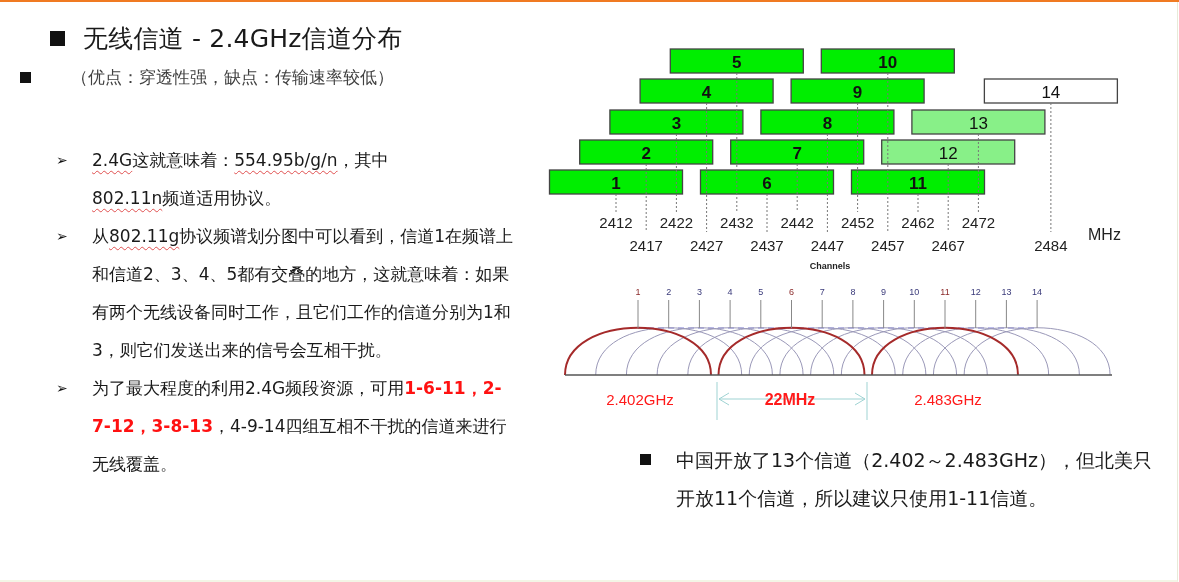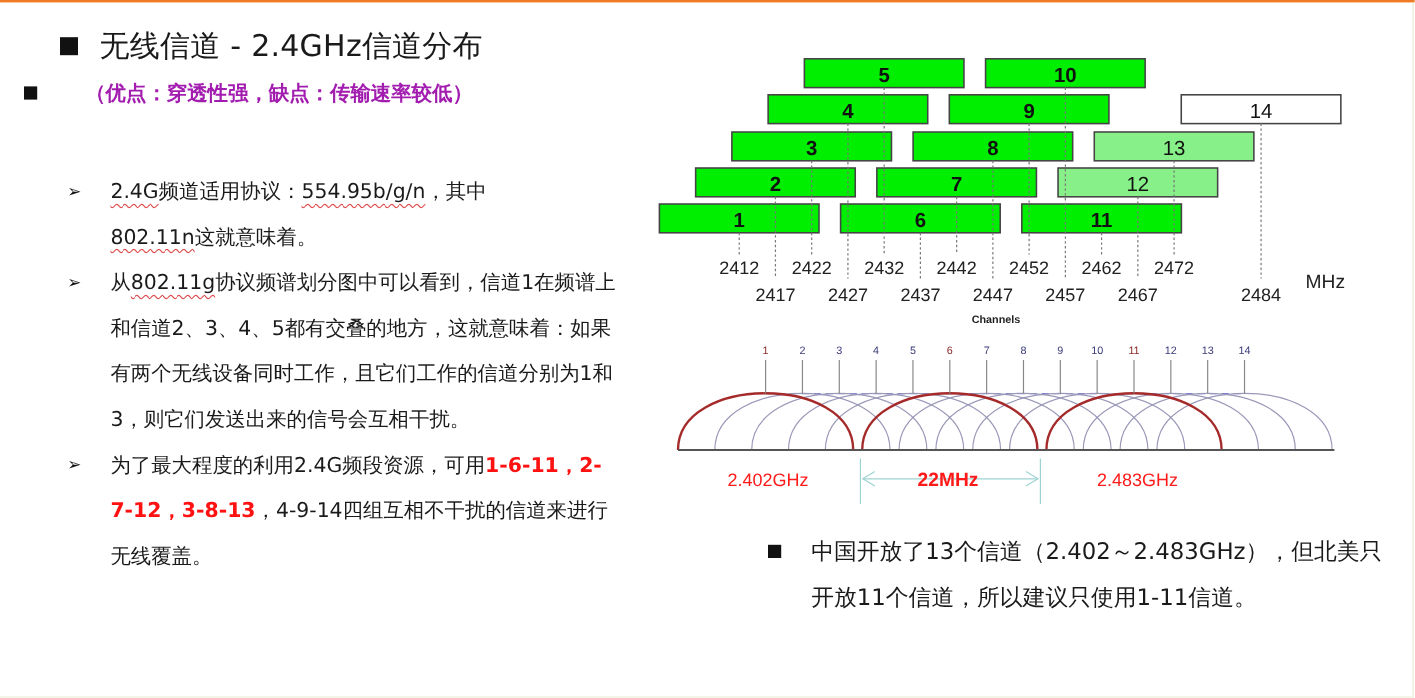--- a/index.html
+++ b/index.html
@@ -11,21 +11,21 @@
   }
   .top-rule { position:absolute; left:0; top:0; width:1179px; height:2px; background:#f07a22; }
   .frame { position:absolute; left:0; top:2px; width:1177px; height:578px; border-right:1px solid #e8ead8; border-bottom:2px solid #f3f5e6; }
 
   .title-row { position:absolute; left:20px; top:22px; display:flex; align-items:center;padding-left:30px; }
   .sq-big { width:15px; height:15px; background:#111; margin-right:18px; }
   .title { font-size:25px; color:#1a1a1a; letter-spacing:0.2px; }
 
   .sub-row { position:absolute; left:20px; top:66px; display:flex; align-items:center; }
   .sq-sm { width:11px; height:11px; background:#111; margin-right:40px; }
-  .subtitle { font-size:17px; color:#a21caf;font-weight:bold; }
+  .subtitle { font-size:17px; color:#404040; }
 
   .bullets { position:absolute; left:56px; top:141px; width:460px; }
   .bullet { display:flex; align-items:flex-start; font-size:17px; line-height:38px; }
   .arrow { width:36px; flex:0 0 36px; font-size:14px; color:#111; line-height:38px; }
   .btext { flex:1; }
   .u { text-decoration:underline wavy #e05050; text-decoration-thickness:1px; text-underline-offset:4px; }
   .red-bold { color:#ff1111; font-weight:bold; }
 
   .note { position:absolute; left:640px; top:441px; width:520px; display:flex; }
   .note .sq-sm { margin-top:13px; margin-right:25px; flex:0 0 11px; }
@@ -45,21 +45,21 @@
 </div>
 
 <div class="sub-row">
   <div class="sq-sm"></div>
   <div class="subtitle">（优点：穿透性强，缺点：传输速率较低）</div>
 </div>
 
 <div class="bullets">
   <div class="bullet">
     <span class="arrow">➢</span>
-    <span class="btext"><span class="u">2.4G</span><span>频道适用协议：</span><span class="u">554.95b/g/n</span><span>，其中</span><br><span class="u">802.11n</span><span>这就意味着。</span></span>
+    <span class="btext"><span class="u">2.4G</span><span>这就意味着：</span><span class="u">554.95b/g/n</span><span>，其中</span><br><span class="u">802.11n</span><span>频道适用协议。</span></span>
   </div>
   <div class="bullet">
     <span class="arrow">➢</span>
     <span class="btext"><span>从</span><span class="u">802.11g</span><span>协议频谱划分图中可以看到，信道1在频谱上和信道2、3、4、5都有交叠的地方，这就意味着：如果有两个无线设备同时工作，且它们工作的信道分别为1和3，则它们发送出来的信号会互相干扰。</span></span>
   </div>
   <div class="bullet">
     <span class="arrow">➢</span>
     <span class="btext"><span>为了最大程度的利用2.4G频段资源，可用</span><span class="red-bold">1-6-11，2-7-12，3-8-13</span><span>，4-9-14四组互相不干扰的信道来进行无线覆盖。</span></span>
   </div>
 </div>

